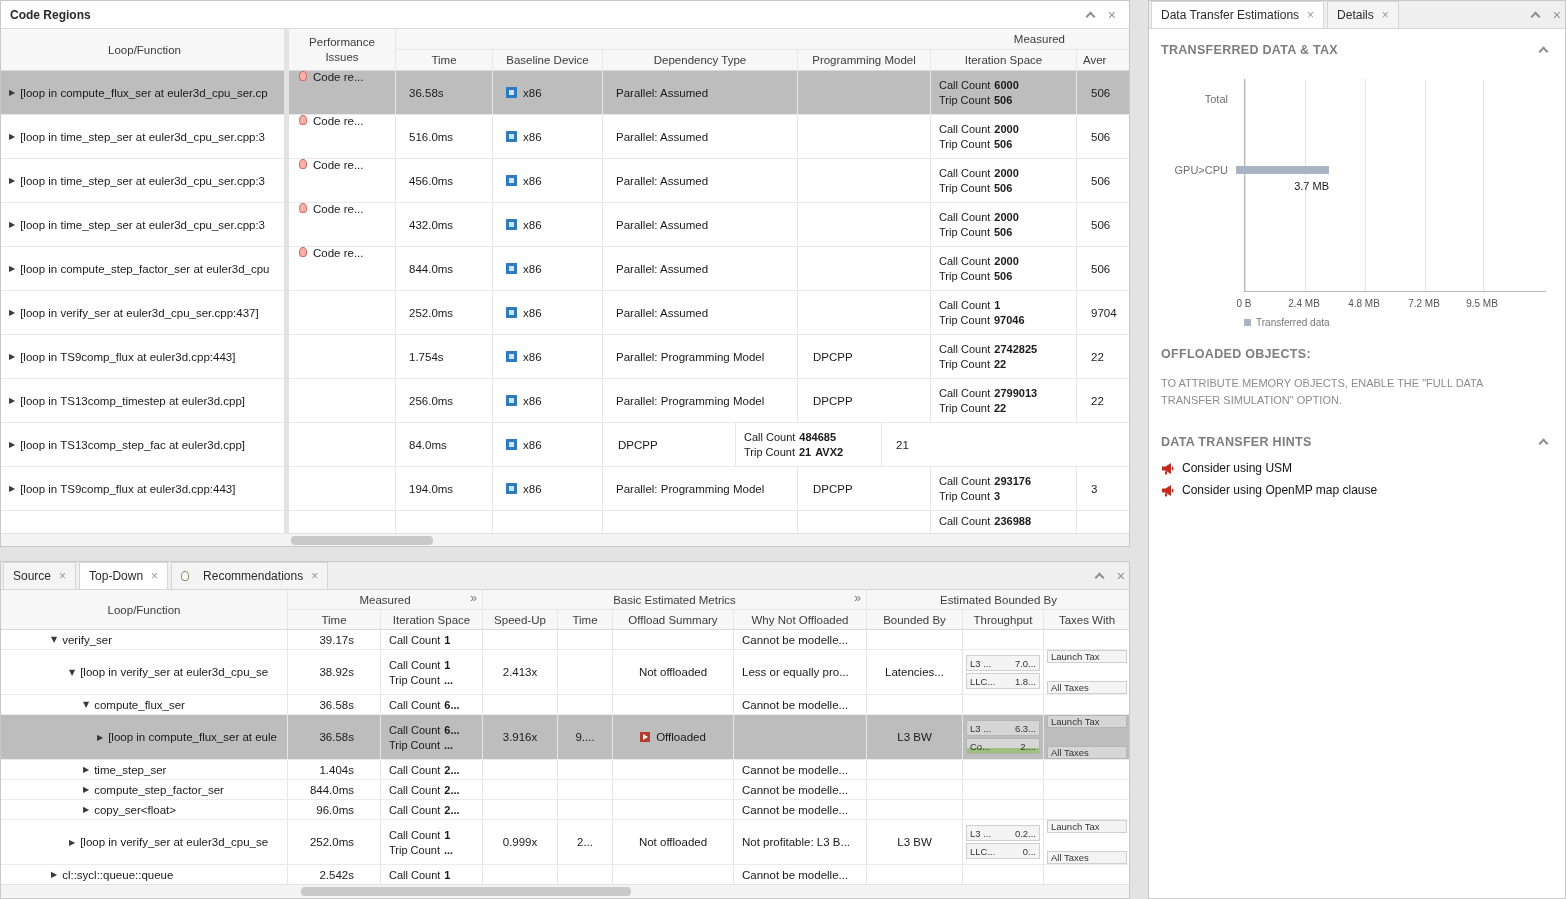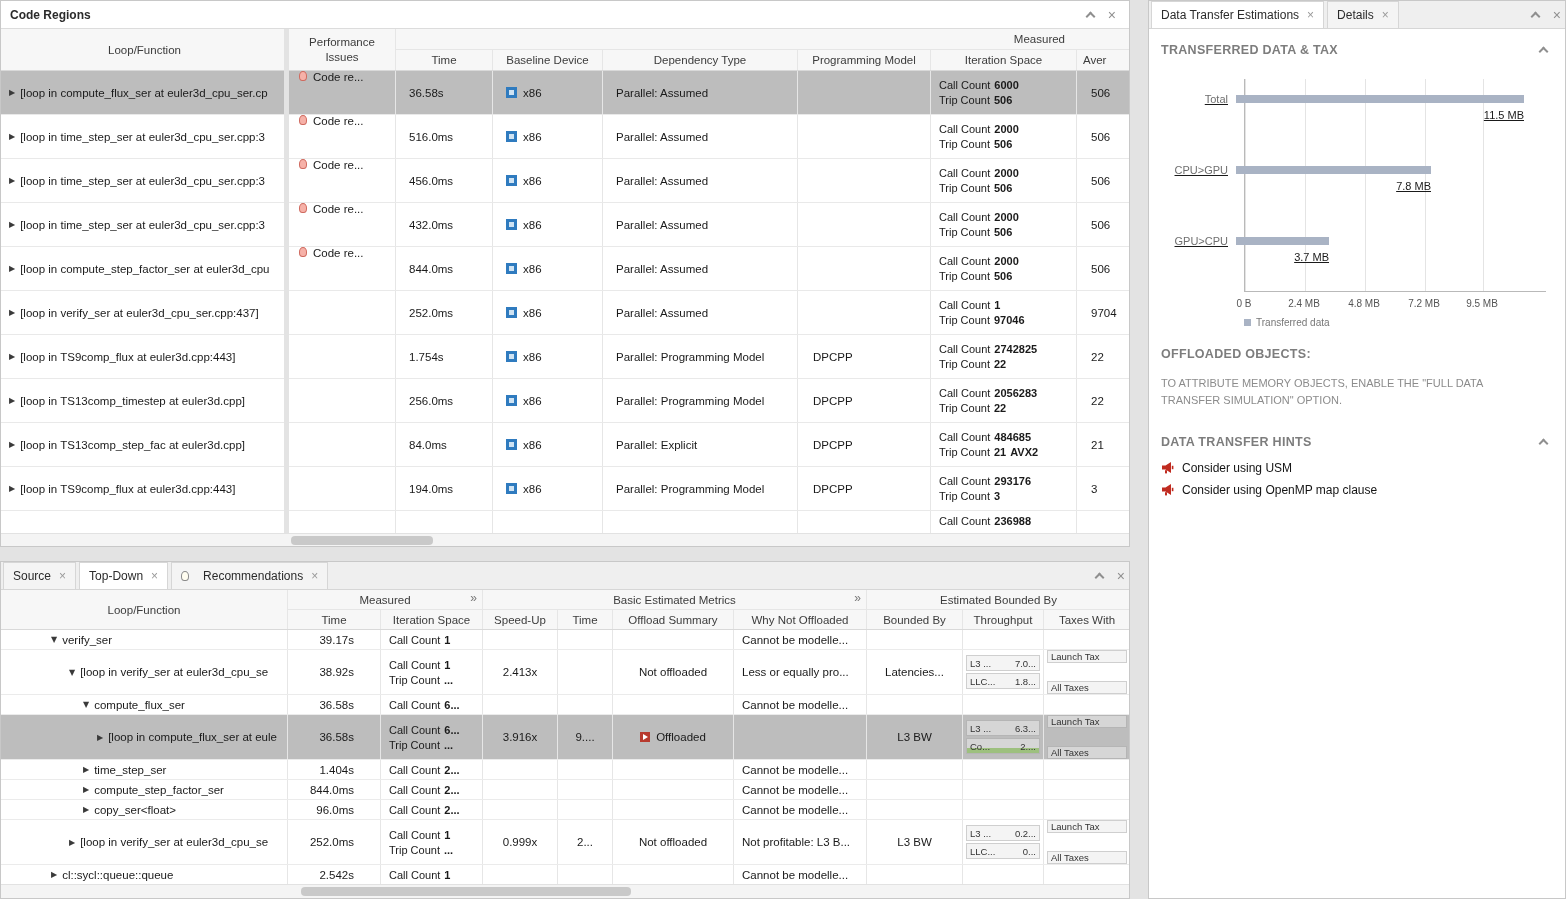--- a/index.html
+++ b/index.html
@@ -104,35 +104,35 @@
   .b-tax { width: 86px; border-right: none; display: flex; flex-direction: column; justify-content: center; gap: 18px; padding: 2px 3px; }
   .mini { height: 16px; border: 1px solid #cfcfcf; background: #f4f4f4; display: flex; align-items: center; justify-content: space-between; padding: 0 3px; font-size: 9.5px; color: #333; }
   .mini.single { justify-content: flex-start; }
   .selected .mini { background: #d6d6d6; border-color: #b5b5b5; }
   .selected .mini.gbar { background: linear-gradient(to top, #9dc07e 38%, #d6d6d6 38%); }
 
   
   .rp-content { padding: 14px 12px 0 12px; }
   .sec-head { display: flex; align-items: center; color: #7d7d7d; font-weight: bold; font-size: 12.5px; letter-spacing: .3px; }
   .sec-head .chev { margin-left: auto; margin-right: 6px; }
-  .chart { position: relative; margin-top: 22px; height: 252px; text-decoration: underline; }
+  .chart { position: relative; margin-top: 22px; height: 252px; }
   .plotarea { position: absolute; left: 83px; top: 0; width: 302px; height: 213px; border-bottom: 1px solid #b9b9b9; border-left: 1px solid #b9b9b9; }
   .gline { position: absolute; top: 0; bottom: 0; width: 1px; background: #e4e4e4; }
   .crow { position: relative; display: flex; height: 71px; align-items: flex-start; padding-top: 16px; z-index: 2; }
   .clab { width: 75px; text-align: right; padding-right: 8px; color: #6f6f6f; font-size: 11px; flex: none; margin-top: -2px; }
   .bar { height: 8px; background: #a9b3c4; }
   .bval { text-align: right; font-size: 11px; color: #1a1a1a; margin-top: 6px; }
   .axisrow { position: absolute; left: 83px; top: 219px; width: 302px; height: 13px; font-size: 10px; color: #555; }
   .tick { position: absolute; transform: translateX(-50%); white-space: nowrap; }
   .legend { position: absolute; left: 83px; top: 238px; display: flex; align-items: center; gap: 5px; font-size: 10px; color: #777; }
   .sw { width: 7px; height: 7px; background: #a9b3c4; display: inline-block; }
   .rp-sec { margin-top: 16px; }
   .rp-body { margin-top: 14px; color: #8c8c8c; font-size: 11px; line-height: 1.55; max-width: 382px; }
   .hints-list { margin-top: 12px; }
-  .hint { display: flex; align-items: flex-start; gap: 8px; margin-top: 8px; font-size: 12px; color: #141414; }
+  .hint { display: flex; align-items: flex-end; gap: 8px; margin-top: 8px; font-size: 12px; color: #141414; }
 </style>
 </head>
 <body>
 
 <div class="panel" id="code-regions">
   <div class="titlebar">
     <span class="title">Code Regions</span>
     <span class="win-controls">
       <span class="ctrl"><i class="chev"></i></span>
       <span class="ctrl">×</span>
@@ -430,21 +430,21 @@
         </div>
       <div class="cell c-dep">
           <span>Parallel: Programming Model</span>
         </div>
       <div class="cell c-mod">
           <span>DPCPP</span>
         </div>
       <div class="cell c-iter">
         <div class="il">
             <span>Call Count</span>
-            <b>2056283</b>
+            <b>2799013</b>
           </div>
         <div class="il">
             <span>Trip Count</span>
             <b>22</b>
           </div>
       </div>
       <div class="cell c-avg">
           <span>22</span>
         </div>
     </div>
@@ -454,23 +454,20 @@
           <span class="arrow">▶</span>
           <span>[loop in TS13comp_step_fac at euler3d.cpp]</span>
         </div>
       <div class="cell c-iss"></div>
       <div class="cell c-time">
           <span>84.0ms</span>
         </div>
       <div class="cell c-dev">
           <span class="chip"></span>
           <span>x86</span>
-        </div>
-      <div class="cell c-dep">
-          <span>Parallel: Explicit</span>
         </div>
       <div class="cell c-mod">
           <span>DPCPP</span>
         </div>
       <div class="cell c-iter">
         <div class="il">
             <span>Call Count</span>
             <b>484685</b>
           </div>
         <div class="il">
@@ -935,31 +932,20 @@
     <div class="chart">
       <div class="plotarea">
         <div class="gline" style="left: 0px;"></div>
         <div class="gline" style="left: 60px;"></div>
         <div class="gline" style="left: 120px;"></div>
         <div class="gline" style="left: 180px;"></div>
         <div class="gline" style="left: 238px;"></div>
       </div>
       <div class="crow">
         <div class="clab">Total</div>
-        <div class="barwrap" style="width: 288px;">
-          <div class="bar"></div>
-          <div class="bval">11.5 MB</div>
-        </div>
-      </div>
-      <div class="crow">
-        <div class="clab">CPU&gt;GPU</div>
-        <div class="barwrap" style="width: 195px;">
-          <div class="bar"></div>
-          <div class="bval">7.8 MB</div>
-        </div>
       </div>
       <div class="crow">
         <div class="clab">GPU&gt;CPU</div>
         <div class="barwrap" style="width: 93px;">
           <div class="bar"></div>
           <div class="bval">3.7 MB</div>
         </div>
       </div>
       <div class="axisrow">
         <span class="tick" style="left: 0px; text-align: center;">0 B</span>

